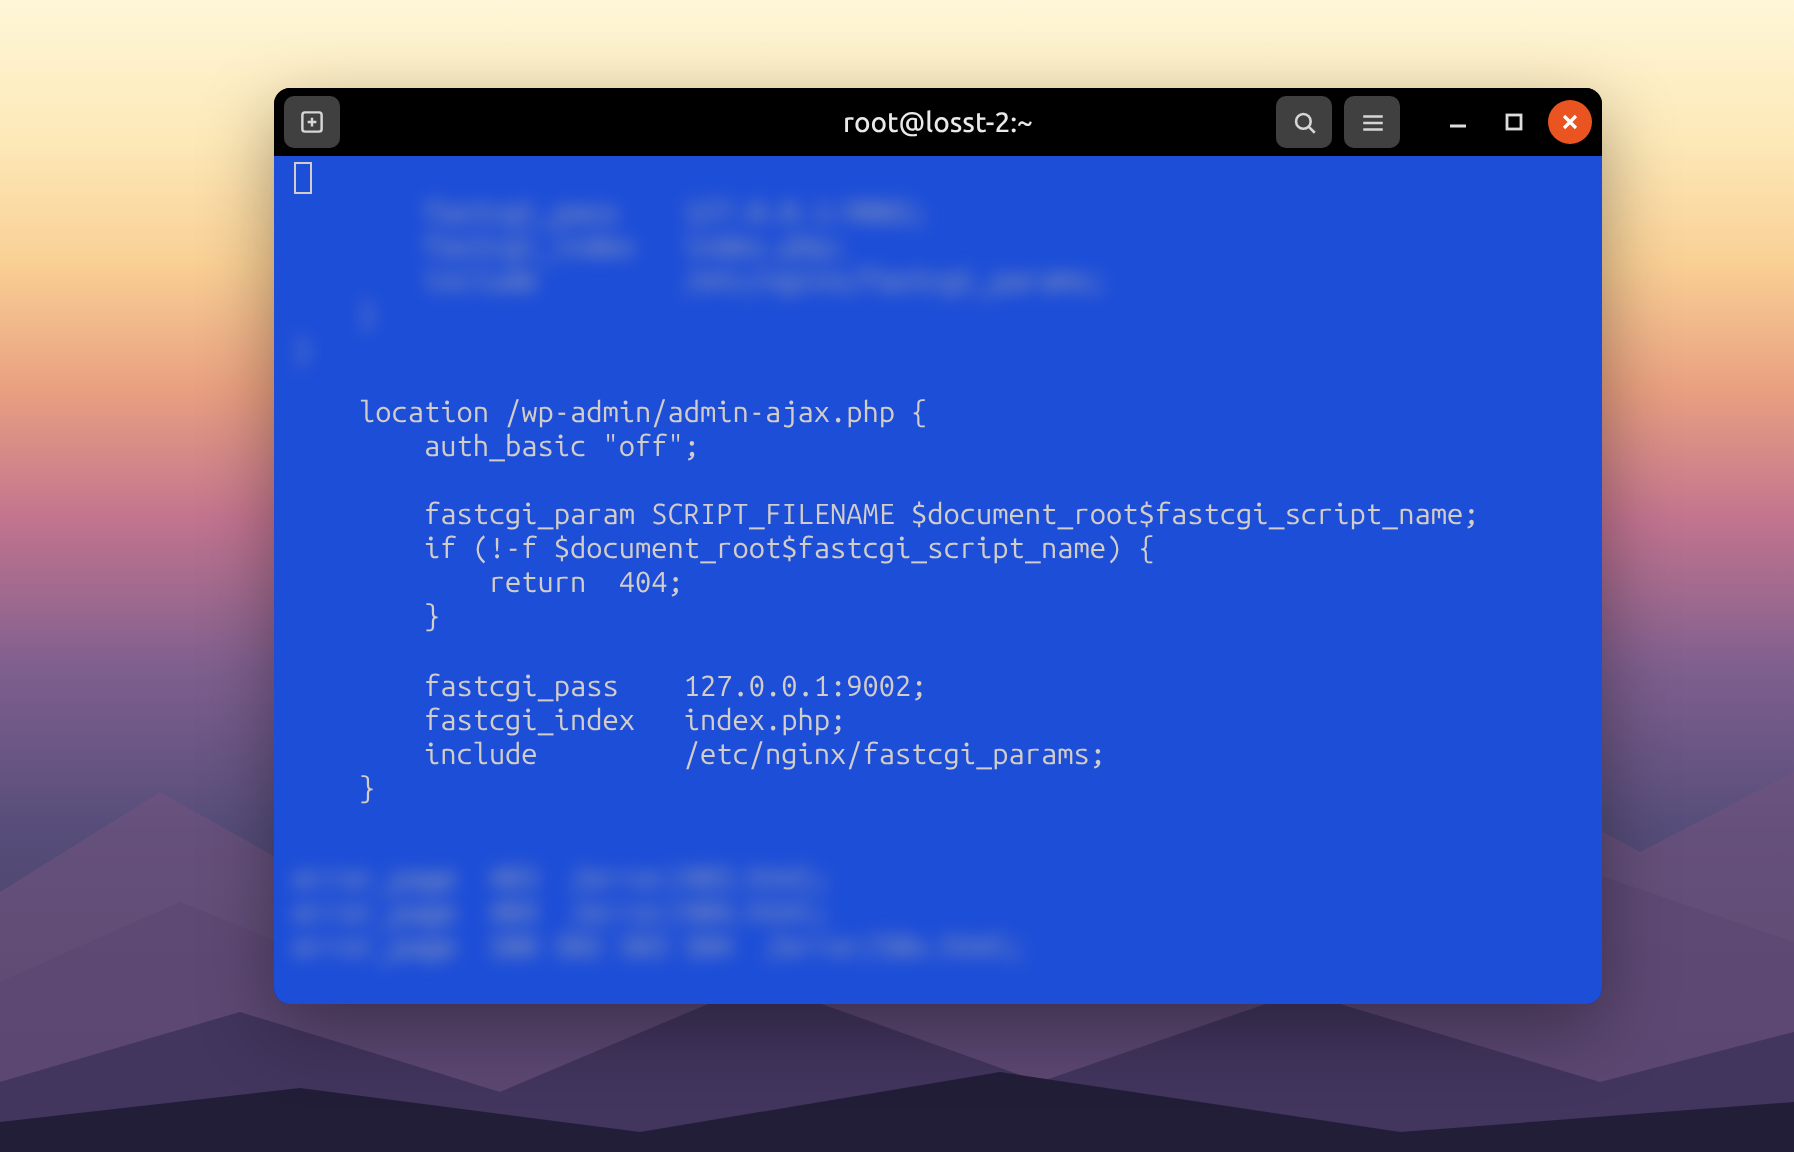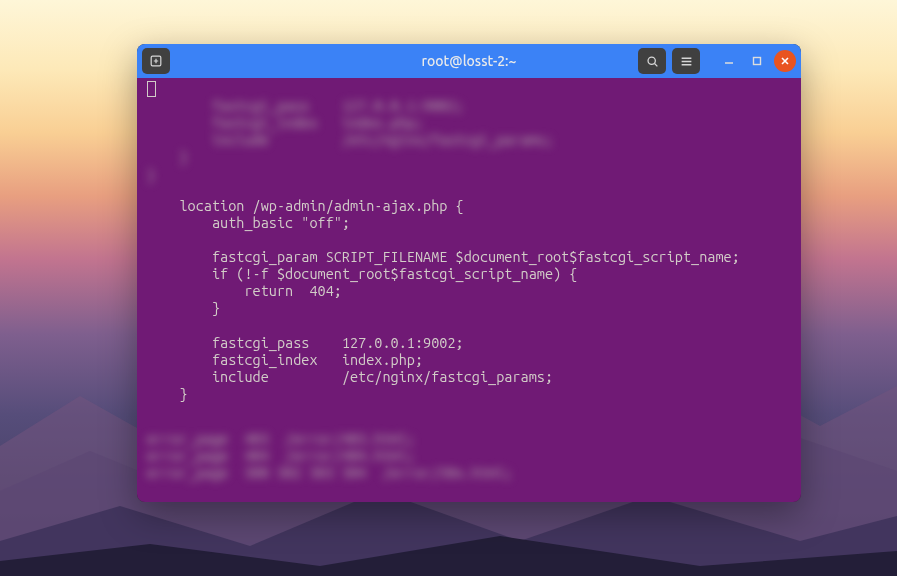--- a/index.html
+++ b/index.html
@@ -18,21 +18,21 @@
     .window {
       position: absolute; left: 137px; top: 44px;
       width: 664px; height: 458px;
       background: #2c2c2c;
       border-radius: 8px;
       box-shadow: 0 12px 36px rgba(0,0,0,.35);
       display: flex; flex-direction: column;
       overflow: hidden;
     }
     .titlebar {
-      height: 34px; background: #3b82f6;
+      height: 34px; background: #000000;
       display: flex; align-items: center; padding: 0 5px;
       position: relative;
     }
     .tb-left { display:flex; gap:6px; align-items:center; }
     .tb-btn {
       width: 28px; height: 26px; border-radius: 5px;
       background: #404040; display:flex; align-items:center; justify-content:center;
       color:#d6d6d6; font-size:14px;
     }
     .tb-title {
@@ -43,21 +43,21 @@
     .tb-right { margin-left:auto; display:flex; gap:6px; align-items:center; }
     .win-ctrl {
       width:22px; height:22px; border-radius:50%;
       display:flex; align-items:center; justify-content:center;
       color:#eee; font-size:11px;
     }
     .win-close { background:#e95420; }
     .win-min, .win-max { background:transparent; }
 
     .terminal {
-      flex:1; background:#701a75; position:relative;
+      flex:1; background:#1d4ed8; position:relative;
       font-family: "Ubuntu Mono", "Menlo", monospace;
       font-size: 14.5px; line-height: 1.18;
       color:#d2cdc8;
       padding: 2px 8px 4px 10px;
     }
     .cursor {
       display:inline-block; width:9px; height:16px;
       border:1px solid #d2cdc8; vertical-align:bottom;
     }
     .blur-block {

